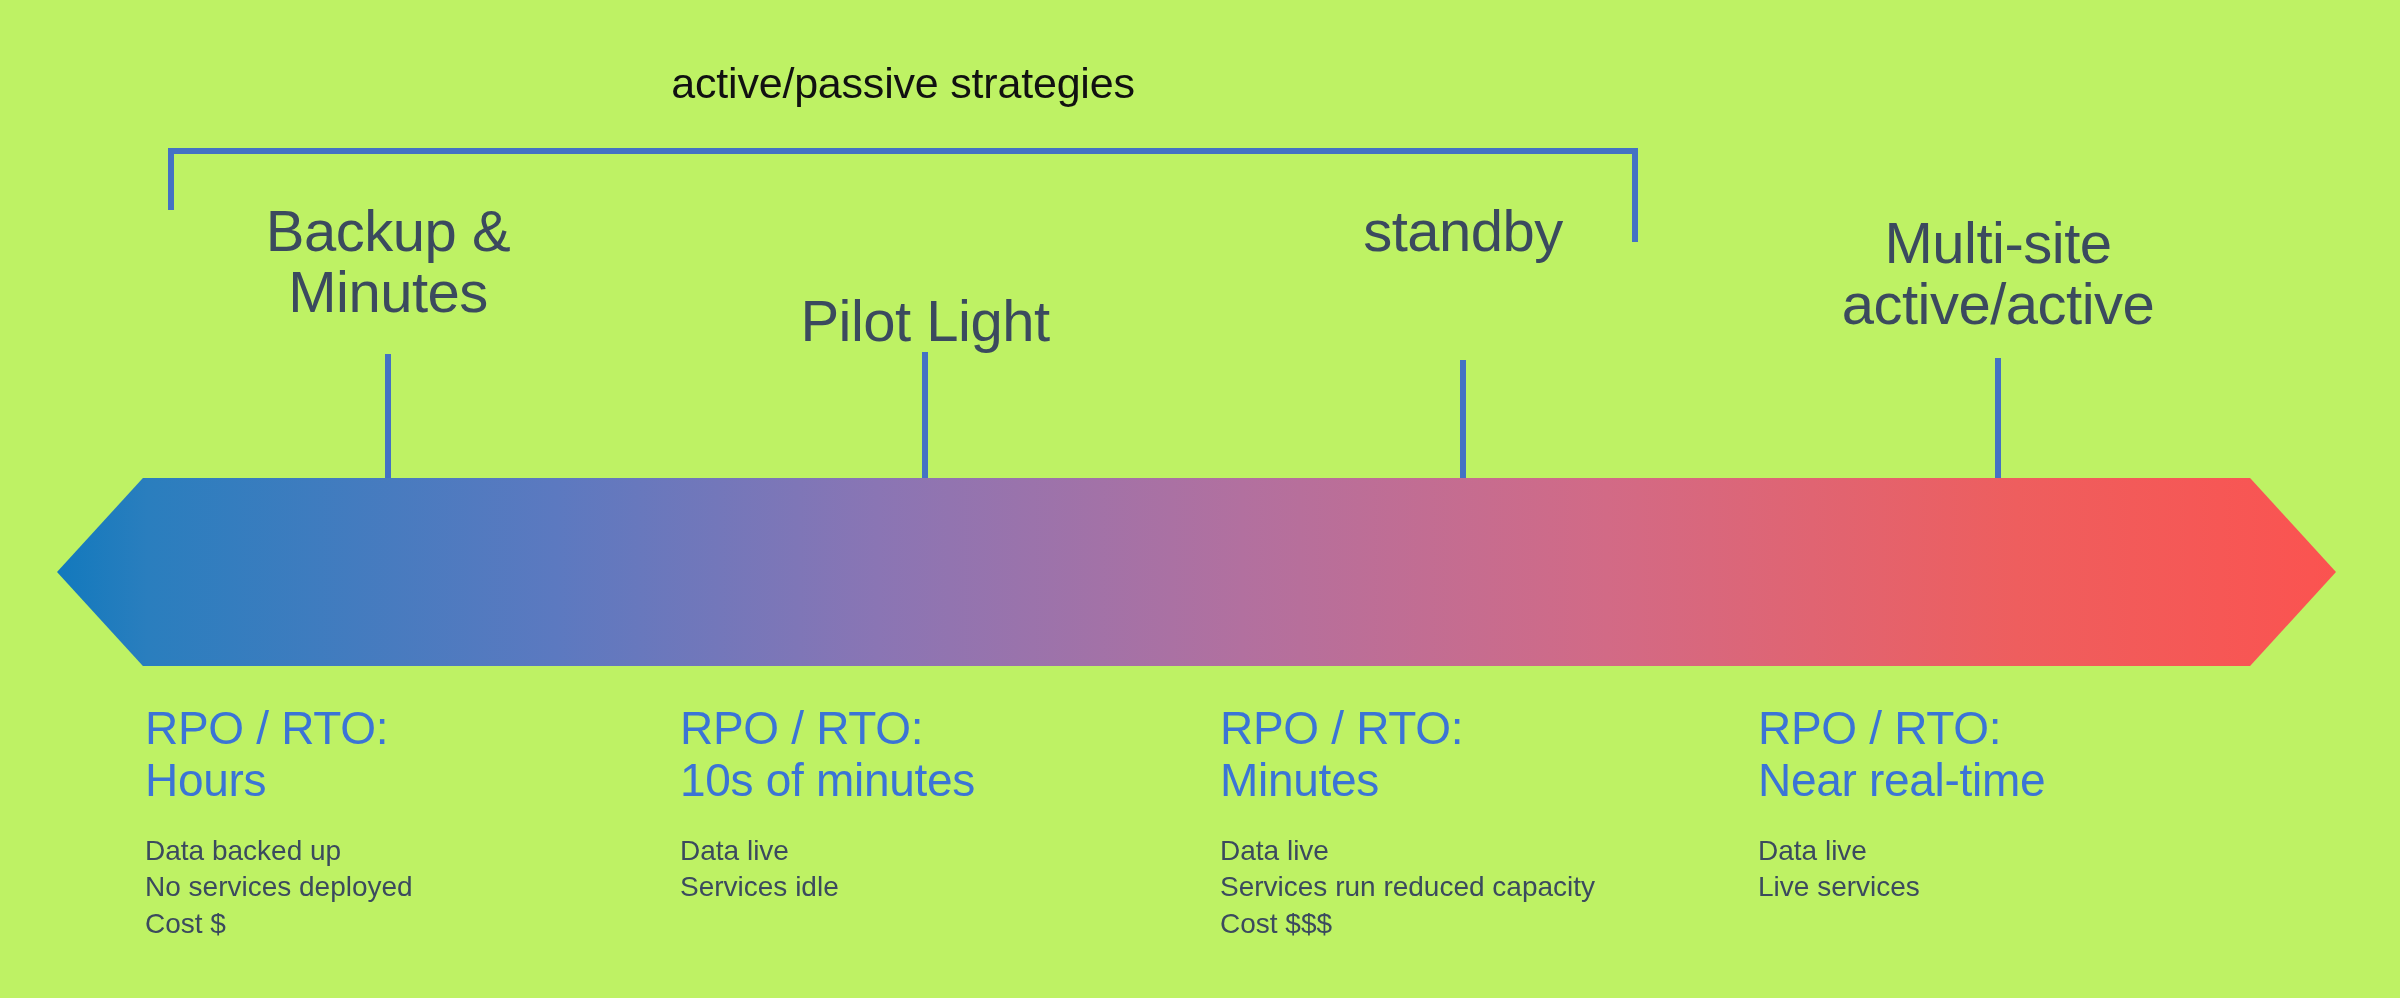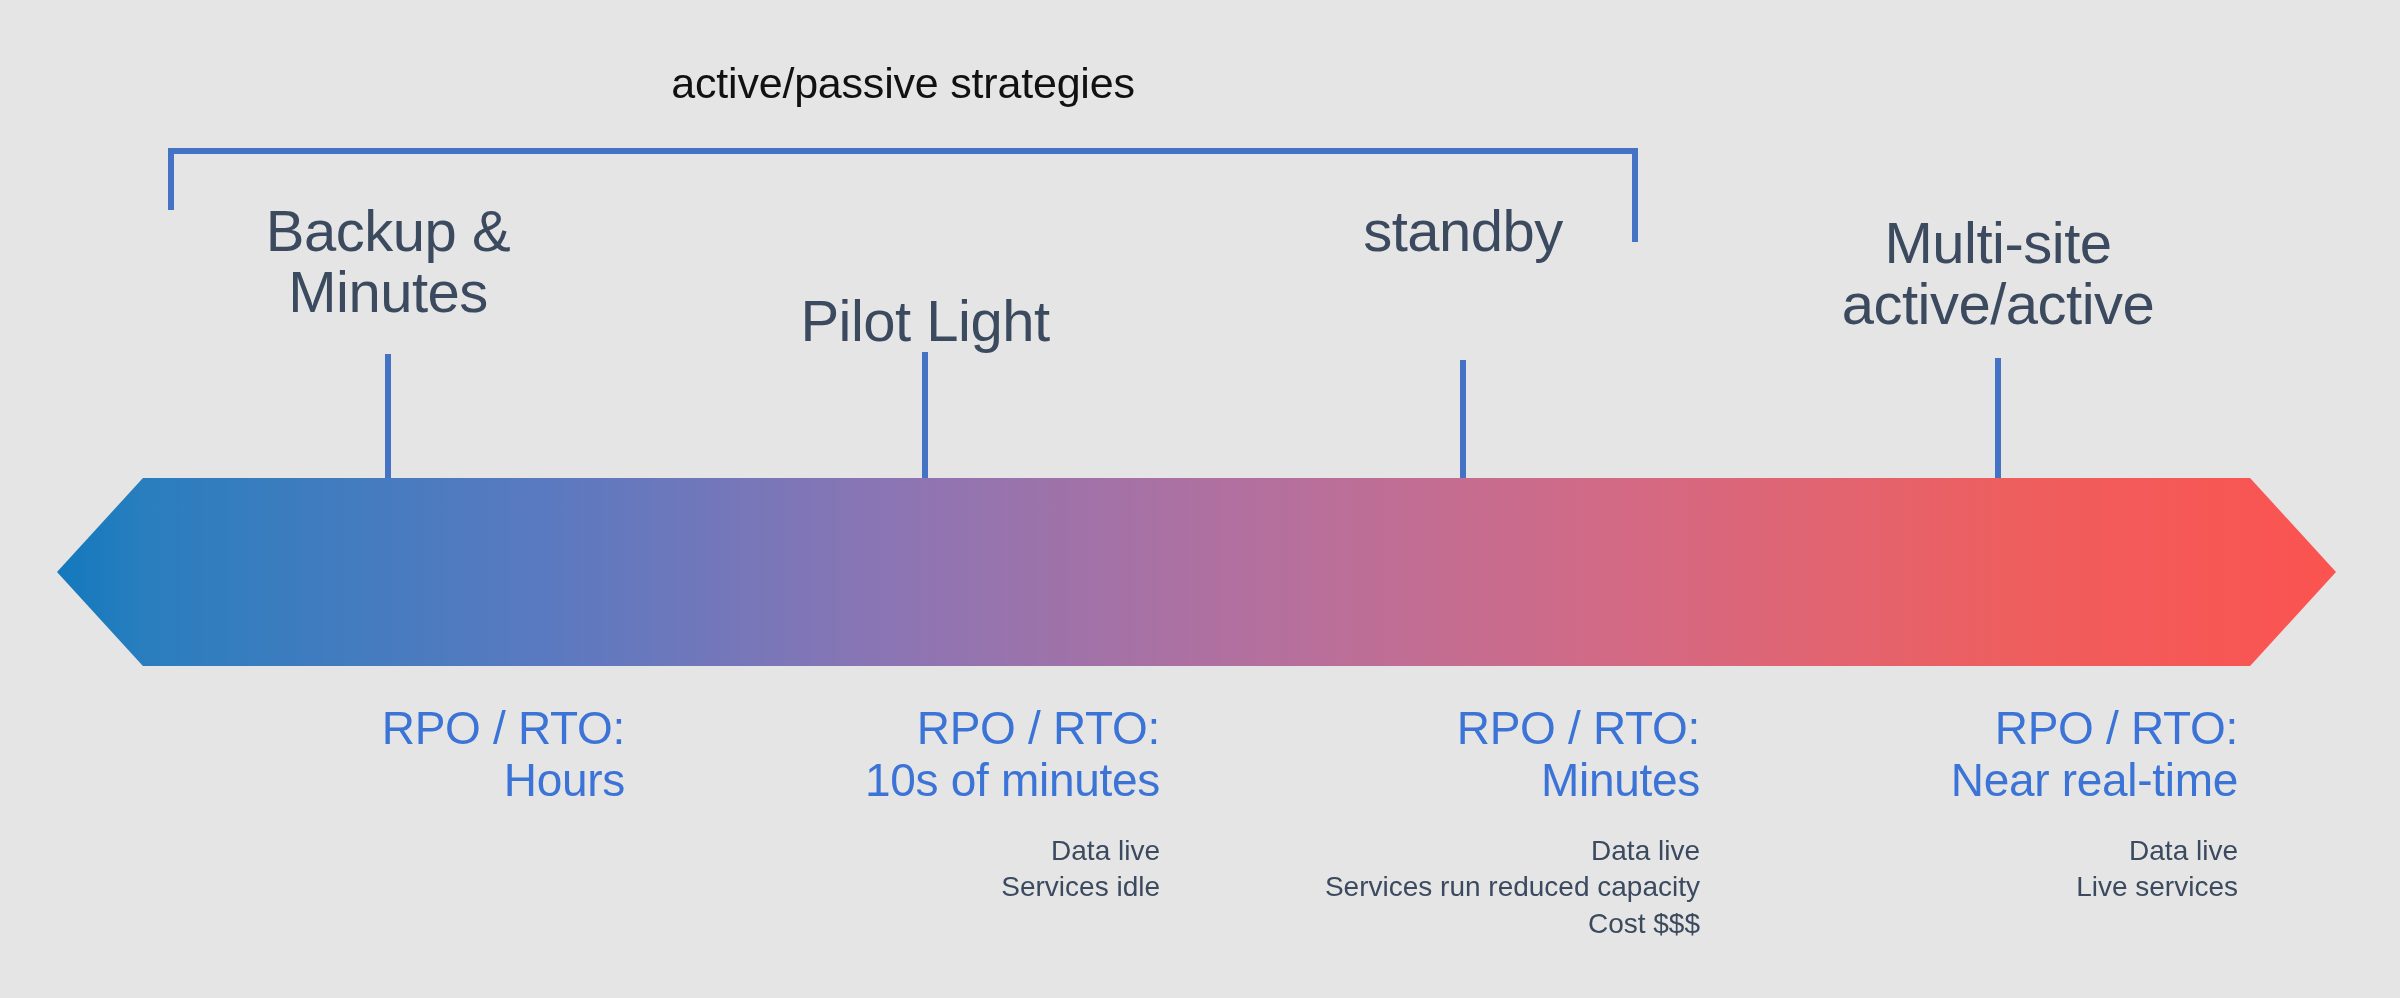--- a/index.html
+++ b/index.html
@@ -8,21 +8,21 @@
     padding: 0;
     background: #ffffff;
   }
   body {
     font-family: "Liberation Sans", sans-serif;
   }
   #stage {
     position: relative;
     width: 2400px;
     height: 998px;
-    background: #e5e5e5;
+    background: #bef264;
     overflow: hidden;
   }
 
   
   .bracket-caption {
     position: absolute;
     left: 170px;
     top: 62px;
     width: 1466px;
     text-align: center;
@@ -99,21 +99,21 @@
     );
     -webkit-clip-path: polygon(
       0% 50%, 3.77% 0%, 96.23% 0%, 100% 50%, 96.23% 100%, 3.77% 100%);
     clip-path: polygon(
       0% 50%, 3.77% 0%, 96.23% 0%, 100% 50%, 96.23% 100%, 3.77% 100%);
   }
 
   
   .col {
     position: absolute;
-    text-align: right;
+    text-align: left;
   }
   .rpo {
     font-size: 46px;
     line-height: 1.14;
     color: #3b74d6;
     font-family: "Liberation Sans", sans-serif;
     letter-spacing: -0.3px;
   }
   .rpo .ln { display: block; white-space: nowrap; }
   .notes {
@@ -161,20 +161,25 @@
   <div class="connector" style="left:1460px; top:360px; height:260px;"></div>
   <div class="connector" style="left:1995px; top:358px; height:260px;"></div>
 
   <div class="spectrum"></div>
 
   <div class="col" style="left:145px; top:702px; width:480px;">
     <div class="rpo">
       <span class="ln">RPO / RTO:</span>
       <span class="ln">Hours</span>
     </div>
+    <div class="notes">
+      <span class="ln">Data backed up</span>
+      <span class="ln">No services deployed</span>
+      <span class="ln">Cost $</span>
+    </div>
   </div>
 
   <div class="col" style="left:680px; top:702px; width:480px;">
     <div class="rpo">
       <span class="ln">RPO / RTO:</span>
       <span class="ln">10s of minutes</span>
     </div>
     <div class="notes">
       <span class="ln">Data live</span>
       <span class="ln">Services idle</span>

